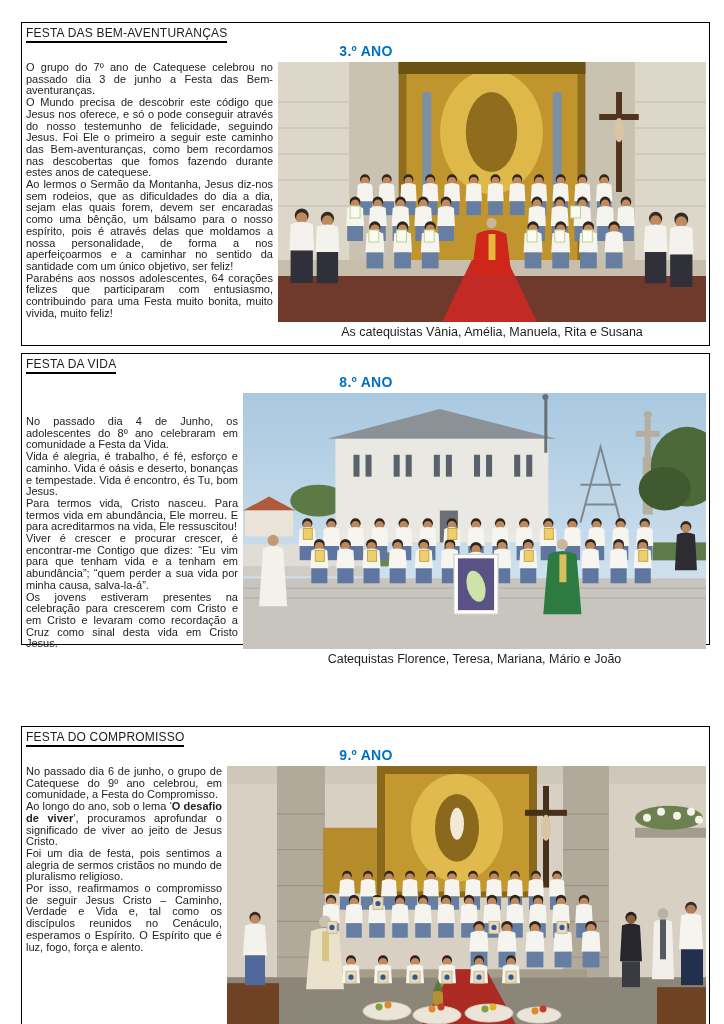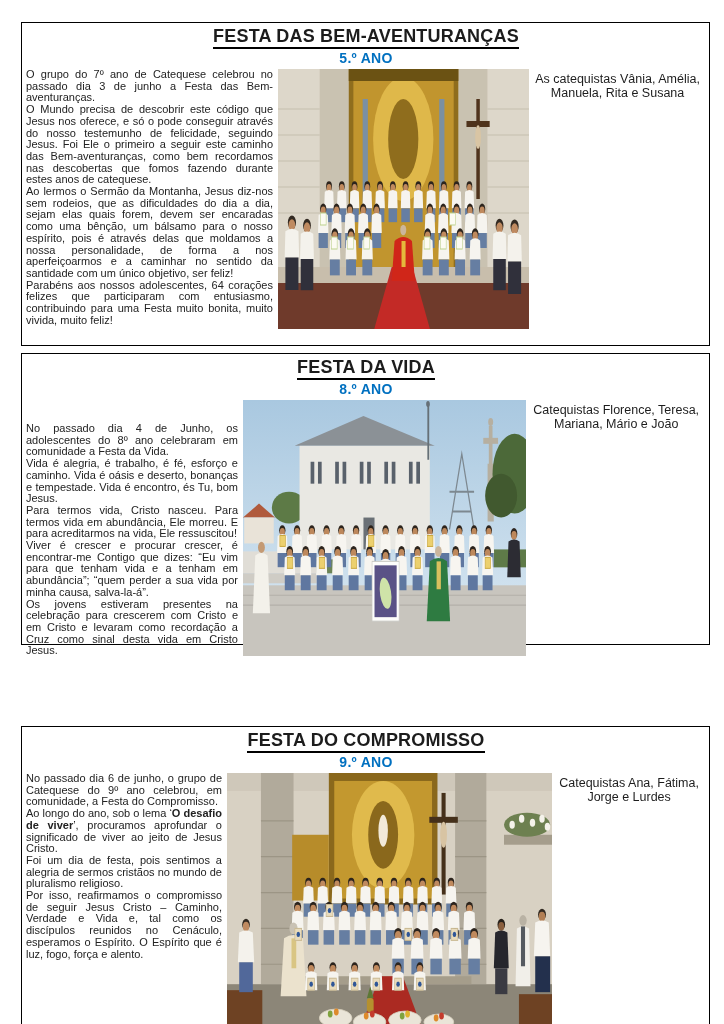--- a/index.html
+++ b/index.html
@@ -3,46 +3,46 @@
 <meta charset="utf-8">
 <style>
   html,body{margin:0;padding:0;background:#fff;}
   .page{position:relative;width:724px;height:1024px;background:#ffffff;
         font-family:"Liberation Sans",sans-serif;color:#1c1c1c;overflow:hidden;}
   .box{position:absolute;left:21px;width:689px;border:1.6px solid #000;
        box-sizing:border-box;background:#fff;padding:2px 3px 3px 4px;}
   #box1{top:22px;height:324px;}
   #box2{top:353px;height:292px;}
   #box3{top:684px;height:317px;margin-top:42px;}
-  .title{text-align:center;margin:1px 0 0;font-size:18px;font-weight:bold;letter-spacing:.2px;}
+  .title{text-align:left;margin:1px 0 0;font-size:12px;font-weight:normal;letter-spacing:.2px;}
   .title span{border-bottom:2.4px solid #000;padding-bottom:1px;}
   .year{text-align:center;margin:3px 0 3px;font-size:14px;font-weight:bold;color:#0070C0;letter-spacing:.3px;}
   .content{display:flex;align-items:flex-start;}
   .text-col{flex:none;font-size:11px;line-height:11.7px;text-align:justify;color:#222;}
   .text-col p{margin:0;}
   #box1 .text-col{width:247px;}
   #box2 .text-col{width:212px;margin-top:23px;}
   #box3 .text-col{width:196px;}
-  .photo-col{flex:1;min-width:0;margin:0 0 0 5px;display:flex;}
+  .photo-col{flex:1;min-width:0;margin:0 0 0 5px;display:flex;flex-direction:column;}
   .photo-col svg{display:block;width:100%;}
   #box1 .photo-col svg{height:260px;}
   #box2 .photo-col svg{height:256px;}
   #box3 .photo-col svg{height:264px;}
   figure{margin:0;}
   figcaption{text-align:center;font-size:12.5px;color:#1d1d1d;padding-top:3px;}
   .b{font-weight:bold;}
 </style>
 </head>
 <body>
 
 <div class="page">
 
   <section class="box" id="box1">
     <h1 class="title"><span>FESTA DAS BEM-AVENTURANÇAS</span></h1>
-    <h2 class="year">5.º ANO</h2>
+    <h2 class="year">3.º ANO</h2>
     <div class="content">
       <div class="text-col">
         <p>O grupo do 7º ano de Catequese celebrou no passado dia 3 de junho a Festa das Bem-aventuranças.</p>
         <p>O Mundo precisa de descobrir este código que Jesus nos oferece, e só o pode conseguir através do nosso testemunho de felicidade, seguindo Jesus. Foi Ele o primeiro a seguir este caminho das Bem-aventuranças, como bem recordamos nas descobertas que fomos fazendo durante estes anos de catequese.</p>
         <p>Ao lermos o Sermão da Montanha, Jesus diz-nos sem rodeios, que as dificuldades do dia a dia, sejam elas quais forem, devem ser encaradas como uma bênção, um bálsamo para o nosso espírito, pois é através delas que moldamos a nossa personalidade, de forma a nos aperfeiçoarmos e a caminhar no sentido da santidade com um único objetivo, ser feliz!</p>
         <p>Parabéns aos nossos adolescentes, 64 corações felizes que participaram com entusiasmo, contribuindo para uma Festa muito bonita, muito vivida, muito feliz!</p>
       </div>
       <figure class="photo-col">
         <svg viewBox="0 0 433 260" preserveAspectRatio="none">
           <defs>

